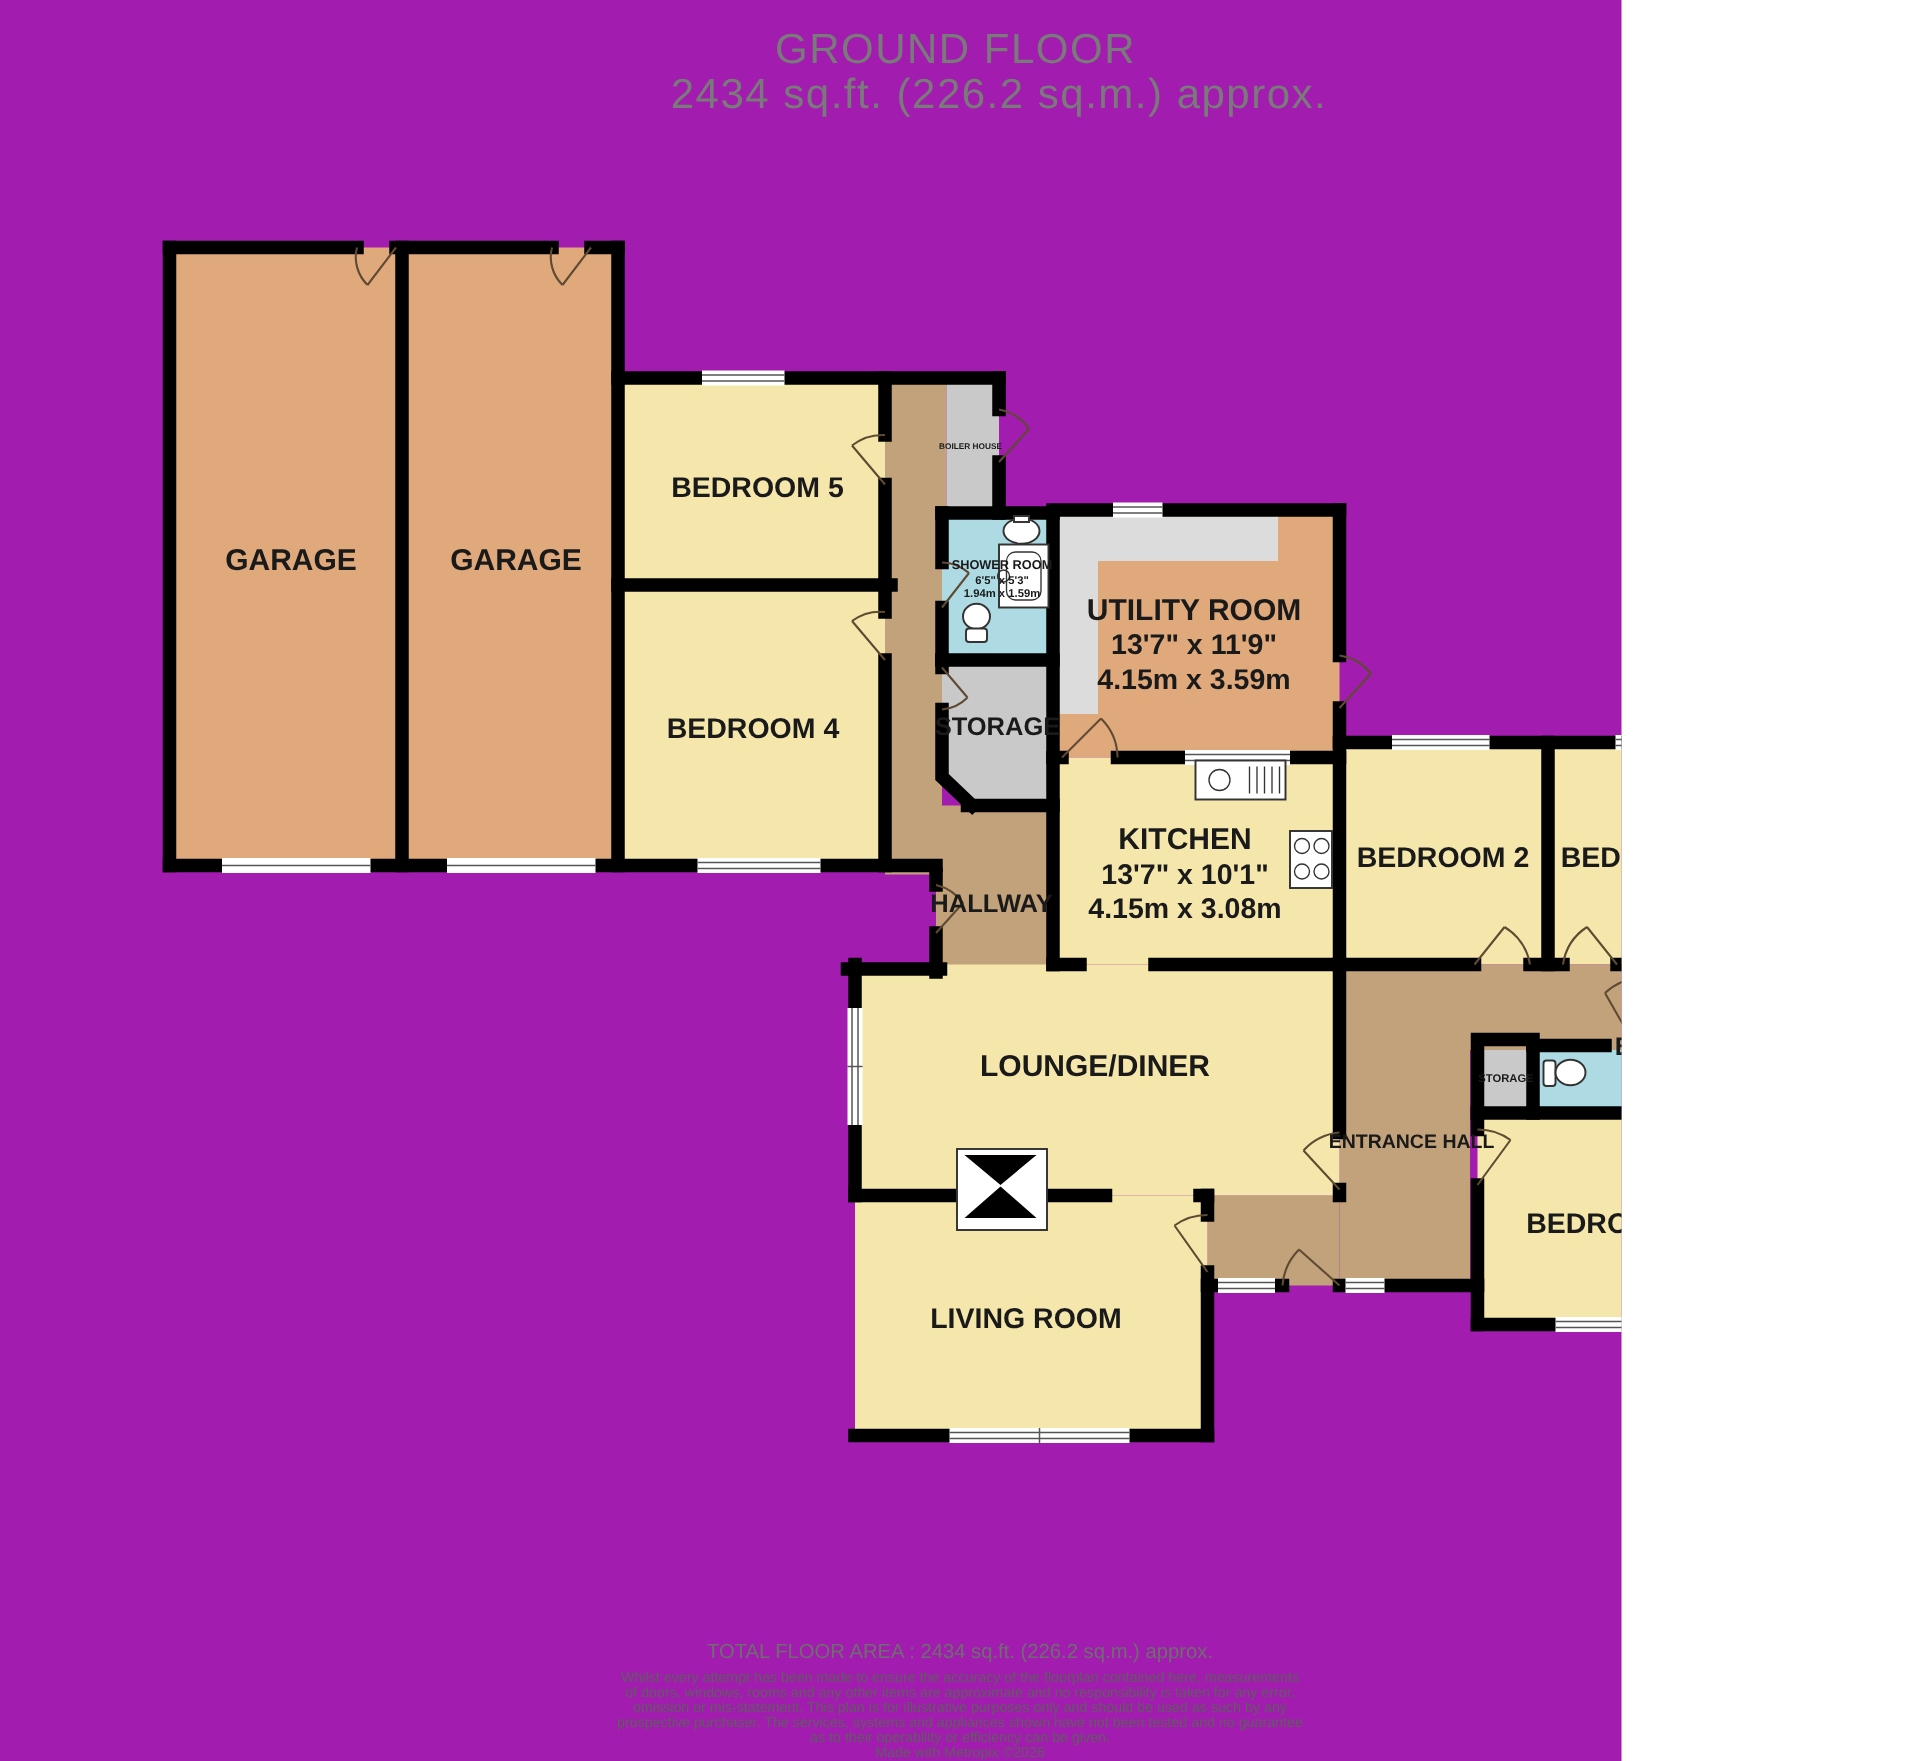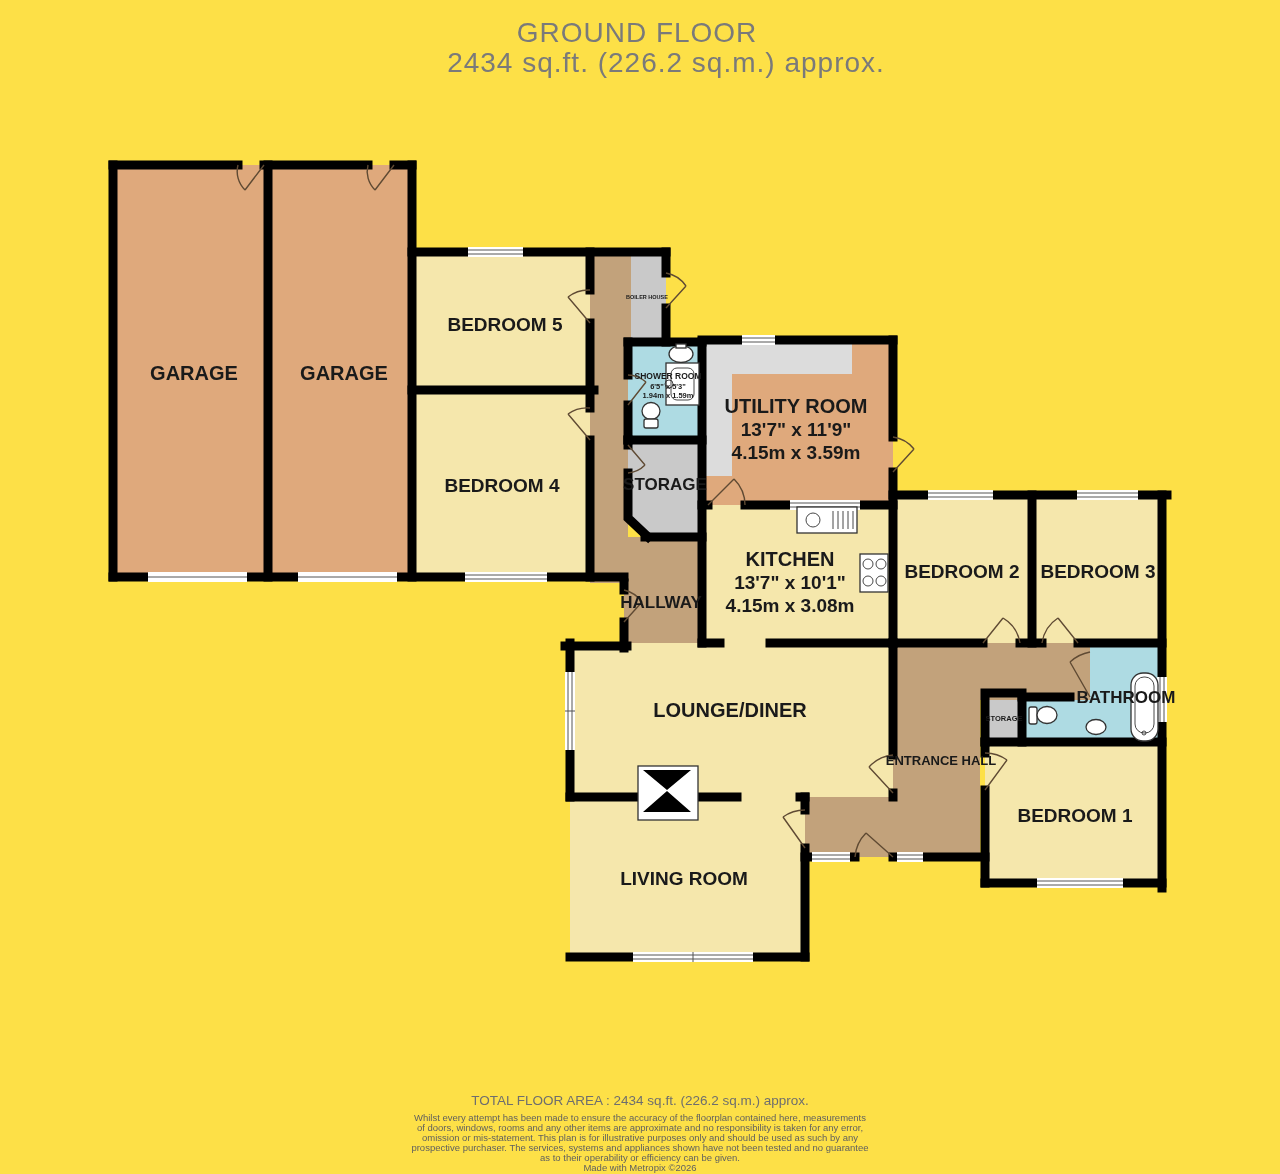--- a/index.html
+++ b/index.html
@@ -1,16 +1,16 @@
 <!DOCTYPE html>
 <html><head>
 <meta charset="utf-8">
 <style>
   html,body{margin:0;padding:0;background:#ffffff;}
-  #stage{position:relative;width:1280px;height:1174px;background:#fde047;overflow:hidden;}
+  #stage{position:relative;width:1081px;height:1174px;background:#a21caf;overflow:hidden;}
   svg{position:absolute;left:0;top:0;}
   text{font-family:"Liberation Sans",sans-serif;}
   .title-line{fill:#7a7a7a;font-size:28px;text-anchor:middle;letter-spacing:1px;}
   .lbl{font-weight:bold;fill:#1a1a1a;text-anchor:middle;}
   .lbl20{font-size:20px;} .lbl19{font-size:19px;} .lbl17{font-size:17px;}
   .lbl13{font-size:13px;} .lbl8{font-size:8.5px;} .lbl7{font-size:7.5px;} .lbl5{font-size:5.5px;}
   .wall{stroke:#000;stroke-width:9;fill:none;stroke-linecap:square;}
   .door{stroke:#5f4a33;stroke-width:1.4;fill:none;}
   .fix{stroke:#333;stroke-width:1.3;fill:#ffffff;}
   .fixline{stroke:#333;stroke-width:0.9;fill:none;}

